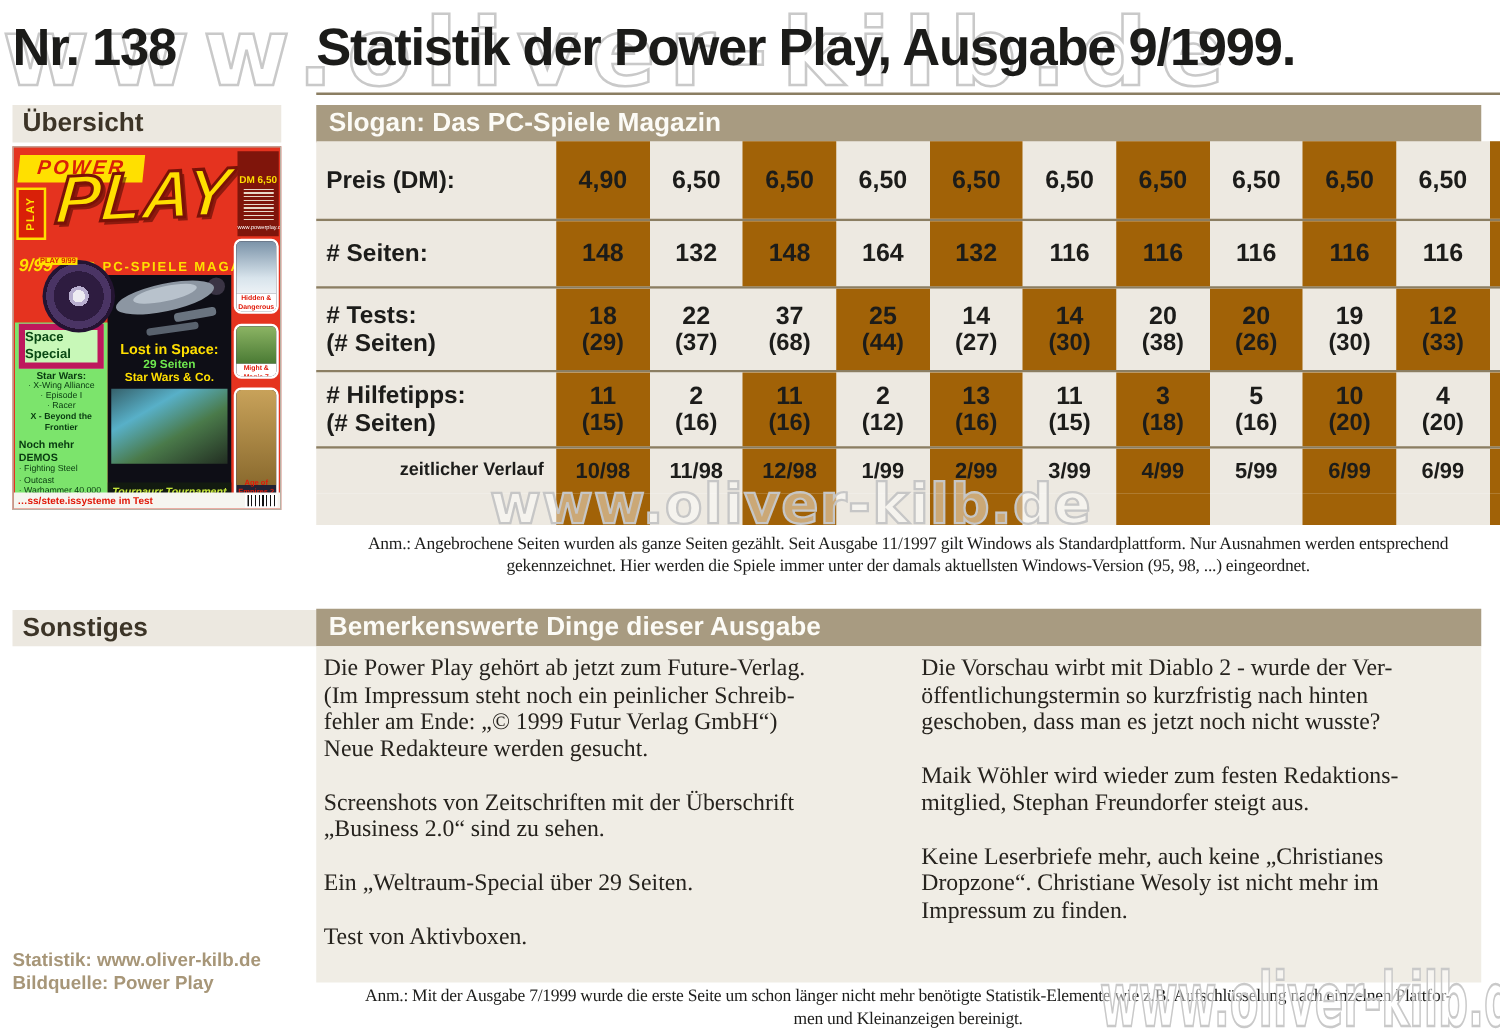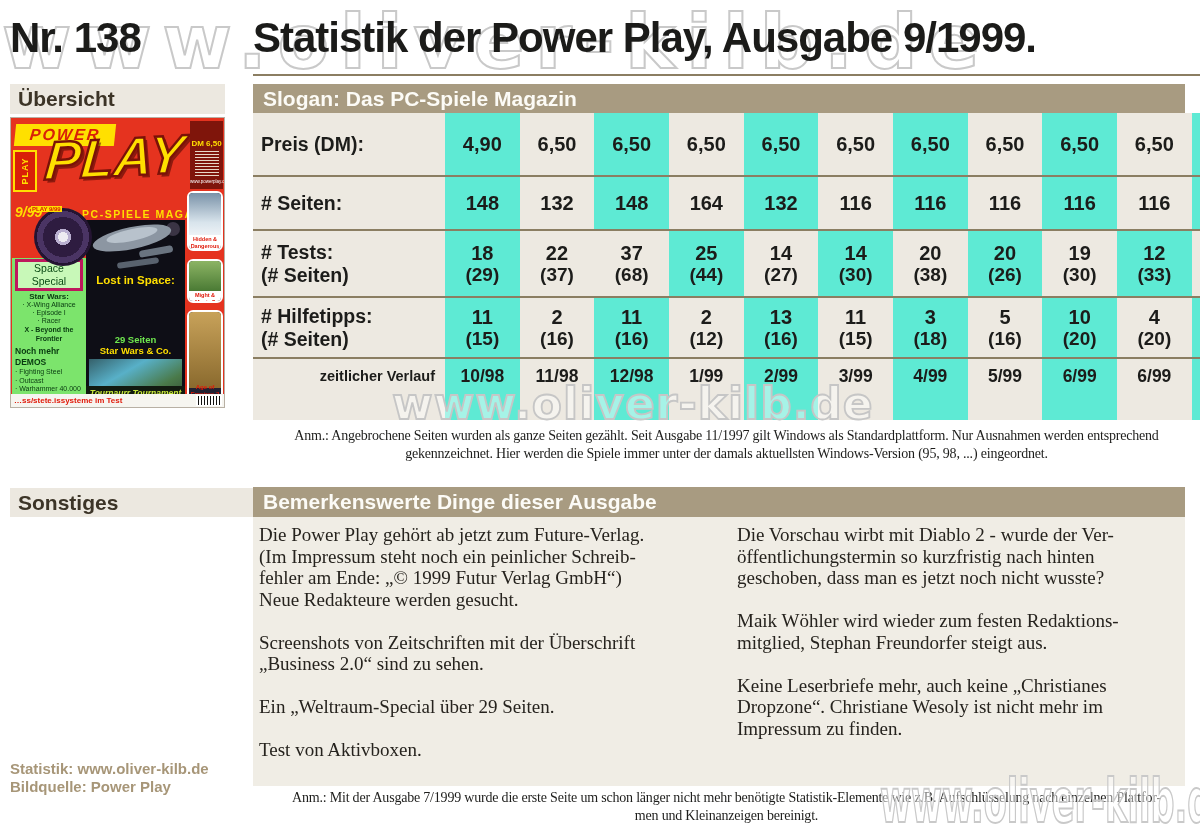--- a/index.html
+++ b/index.html
@@ -33,21 +33,21 @@
   
   .stats { position: absolute; left: 253px; top: 113px; width: 1088px; z-index: 2; }
   .trow { display: grid; grid-template-columns: 192px repeat(12, 1fr); background: #EDE9E1; border-bottom: 2px solid #8B7E62; }
   .r-preis { height: 64px; } .r-seiten { height: 54px; }
   .r-tests { height: 67px; } .r-hilfe { height: 61px; }
   .r-verlauf { height: 36px; border-bottom: none; }
   .r-ext { height: 25px; border-bottom: none; }
   .lbl { display: flex; flex-direction: column; justify-content: center; padding-left: 8px; font-weight: bold; font-size: 19.5px; line-height: 1.18; color:#1C1C1A; }
   .lbl span { display: block; }
   .cell { display: flex; flex-direction: column; align-items: center; justify-content: center; font-weight: bold; font-size: 20px; line-height: 1.12; color:#1C1C1A; }
-  .cell.dark { background: #5eead4; }
+  .cell.dark { background: #a16207; }
   .sv { font-size: 19px; }
   .r-verlauf .cell { font-size: 17.5px; }
   .r-verlauf .lbl { align-items: flex-end; padding-right: 10px; font-size: 14.5px; }
   
   .note { position: absolute; font-family: "Liberation Serif", serif; font-size: 14px; line-height: 18px;
           color: #1D1D1B; white-space: pre-line; letter-spacing: -0.2px; z-index: 2; text-align: center; }
   .note1 { left: 253px; top: 427px; width: 947px; }
   .note2 { left: 253px; top: 789px; width: 947px; }
   .rbody { position: absolute; left: 253px; top: 517px; width: 932px; height: 269px; background: #F0EDE5; z-index: 2; }
   .serif-col { position: absolute; font-family: "Liberation Serif", serif; font-size: 19px; line-height: 21.5px;
@@ -72,31 +72,31 @@
   .cv-price { left: 179px; top: 3px; width: 33px; height: 68px; background: #7F150B; text-align: center; padding-top: 18px; }
   .cv-price-txt { color: #FFDF00; font-size: 8px; font-weight: bold; }
   .cv-fine { margin: 3px auto 2px; width: 24px; height: 26px;
              background: repeating-linear-gradient(#E8D8C8 0 1px, transparent 1px 3px); }
   .cv-web { color: #fff; font-size: 4.5px; }
   .cv-issue { left: 4px; top: 86px; color: #FFDF00; font-weight: bold; font-style: italic; font-size: 14px; }
   .cv-tagline { left: 40px; top: 90px; color: #FFDF00; font-weight: bold; font-size: 10.5px; letter-spacing: 1.5px; }
   .cv-space { left: 75px; top: 102px; width: 99px; height: 180px; background: #0E0E16; text-align: center; }
   .cv-space svg { display: block; margin: 0 auto; }
   .cv-f1 { color: #FFDF00; font-weight: bold; font-size: 11.5px; }
-  .cv-f2 { color: #6FE84F; font-weight: bold; font-size: 9.5px; margin-top: 48px; }
+  .cv-f2 { color: #6FE84F; font-weight: bold; font-size: 9.5px; }
   .cv-f3 { color: #FFDF00; font-weight: bold; font-size: 9.5px; }
   .cv-soldier { margin: 3px auto 0; width: 93px; height: 60px;
                 background: linear-gradient(150deg,#35606A 0%,#58B0C8 30%,#4A7A4A 60%,#222E22 100%); }
   .cv-tour { position: absolute; left: 0; bottom: 0; width: 100%; height: 14px; background: #121A10;
              color: #C6E63A; font-weight: bold; font-style: italic; font-size: 8.5px;
              display: flex; align-items: center; justify-content: center; }
   .cv-green { left: 1px; top: 140px; width: 74px; height: 141px; background: #7CE46C; color: #083A10;
               padding: 1px 3px; overflow: hidden; }
-  .cv-ss-title { background: #C8F8B8; color: #0A4A14; font-weight: normal; font-size: 10.5px; text-align: center;
-                 border: 3px solid #be185d; line-height: 13px; }
+  .cv-ss-title { background: #C8F8B8; color: #0A4A14; font-weight: bold; font-size: 10.5px; 
+                 border: 5px solid #be185d; line-height: 13px; }
   .cv-ss-sub { font-weight: bold; font-size: 8px; text-align: center; line-height: 9px; margin-top: 1px; }
   .cv-ss-items { font-size: 7px; line-height: 8px; text-align: center; white-space: pre-line; }
   .cv-ss-foot { font-weight: bold; font-size: 7px; text-align: center; line-height: 9px; }
   .cv-demos-title { font-weight: bold; font-size: 8.5px; line-height: 11px; margin-top: 3px; }
   .cv-demos { font-size: 7px; line-height: 8.5px; white-space: pre-line; }
   .cv-cd { left: 23px; top: 90px; width: 58px; height: 58px; border-radius: 50%;
            background: radial-gradient(circle at 50% 50%, #EEECF2 0 5px, #B9AFD0 5px 8px, #2E1C40 8px 20px, #4A3464 20px 26px, #241432 26px 29px); }
   .cv-cd-tag { left: 20px; top: 88px; background: #FFE000; color: #D92008; font-size: 6px; font-weight: bold; padding: 0 1px; }
   .cv-box { border: 2px solid #fff; border-radius: 6px; overflow: hidden; width: 36px; background: #223; }
   .b1 { left: 176px; top: 73px; height: 60px; }

